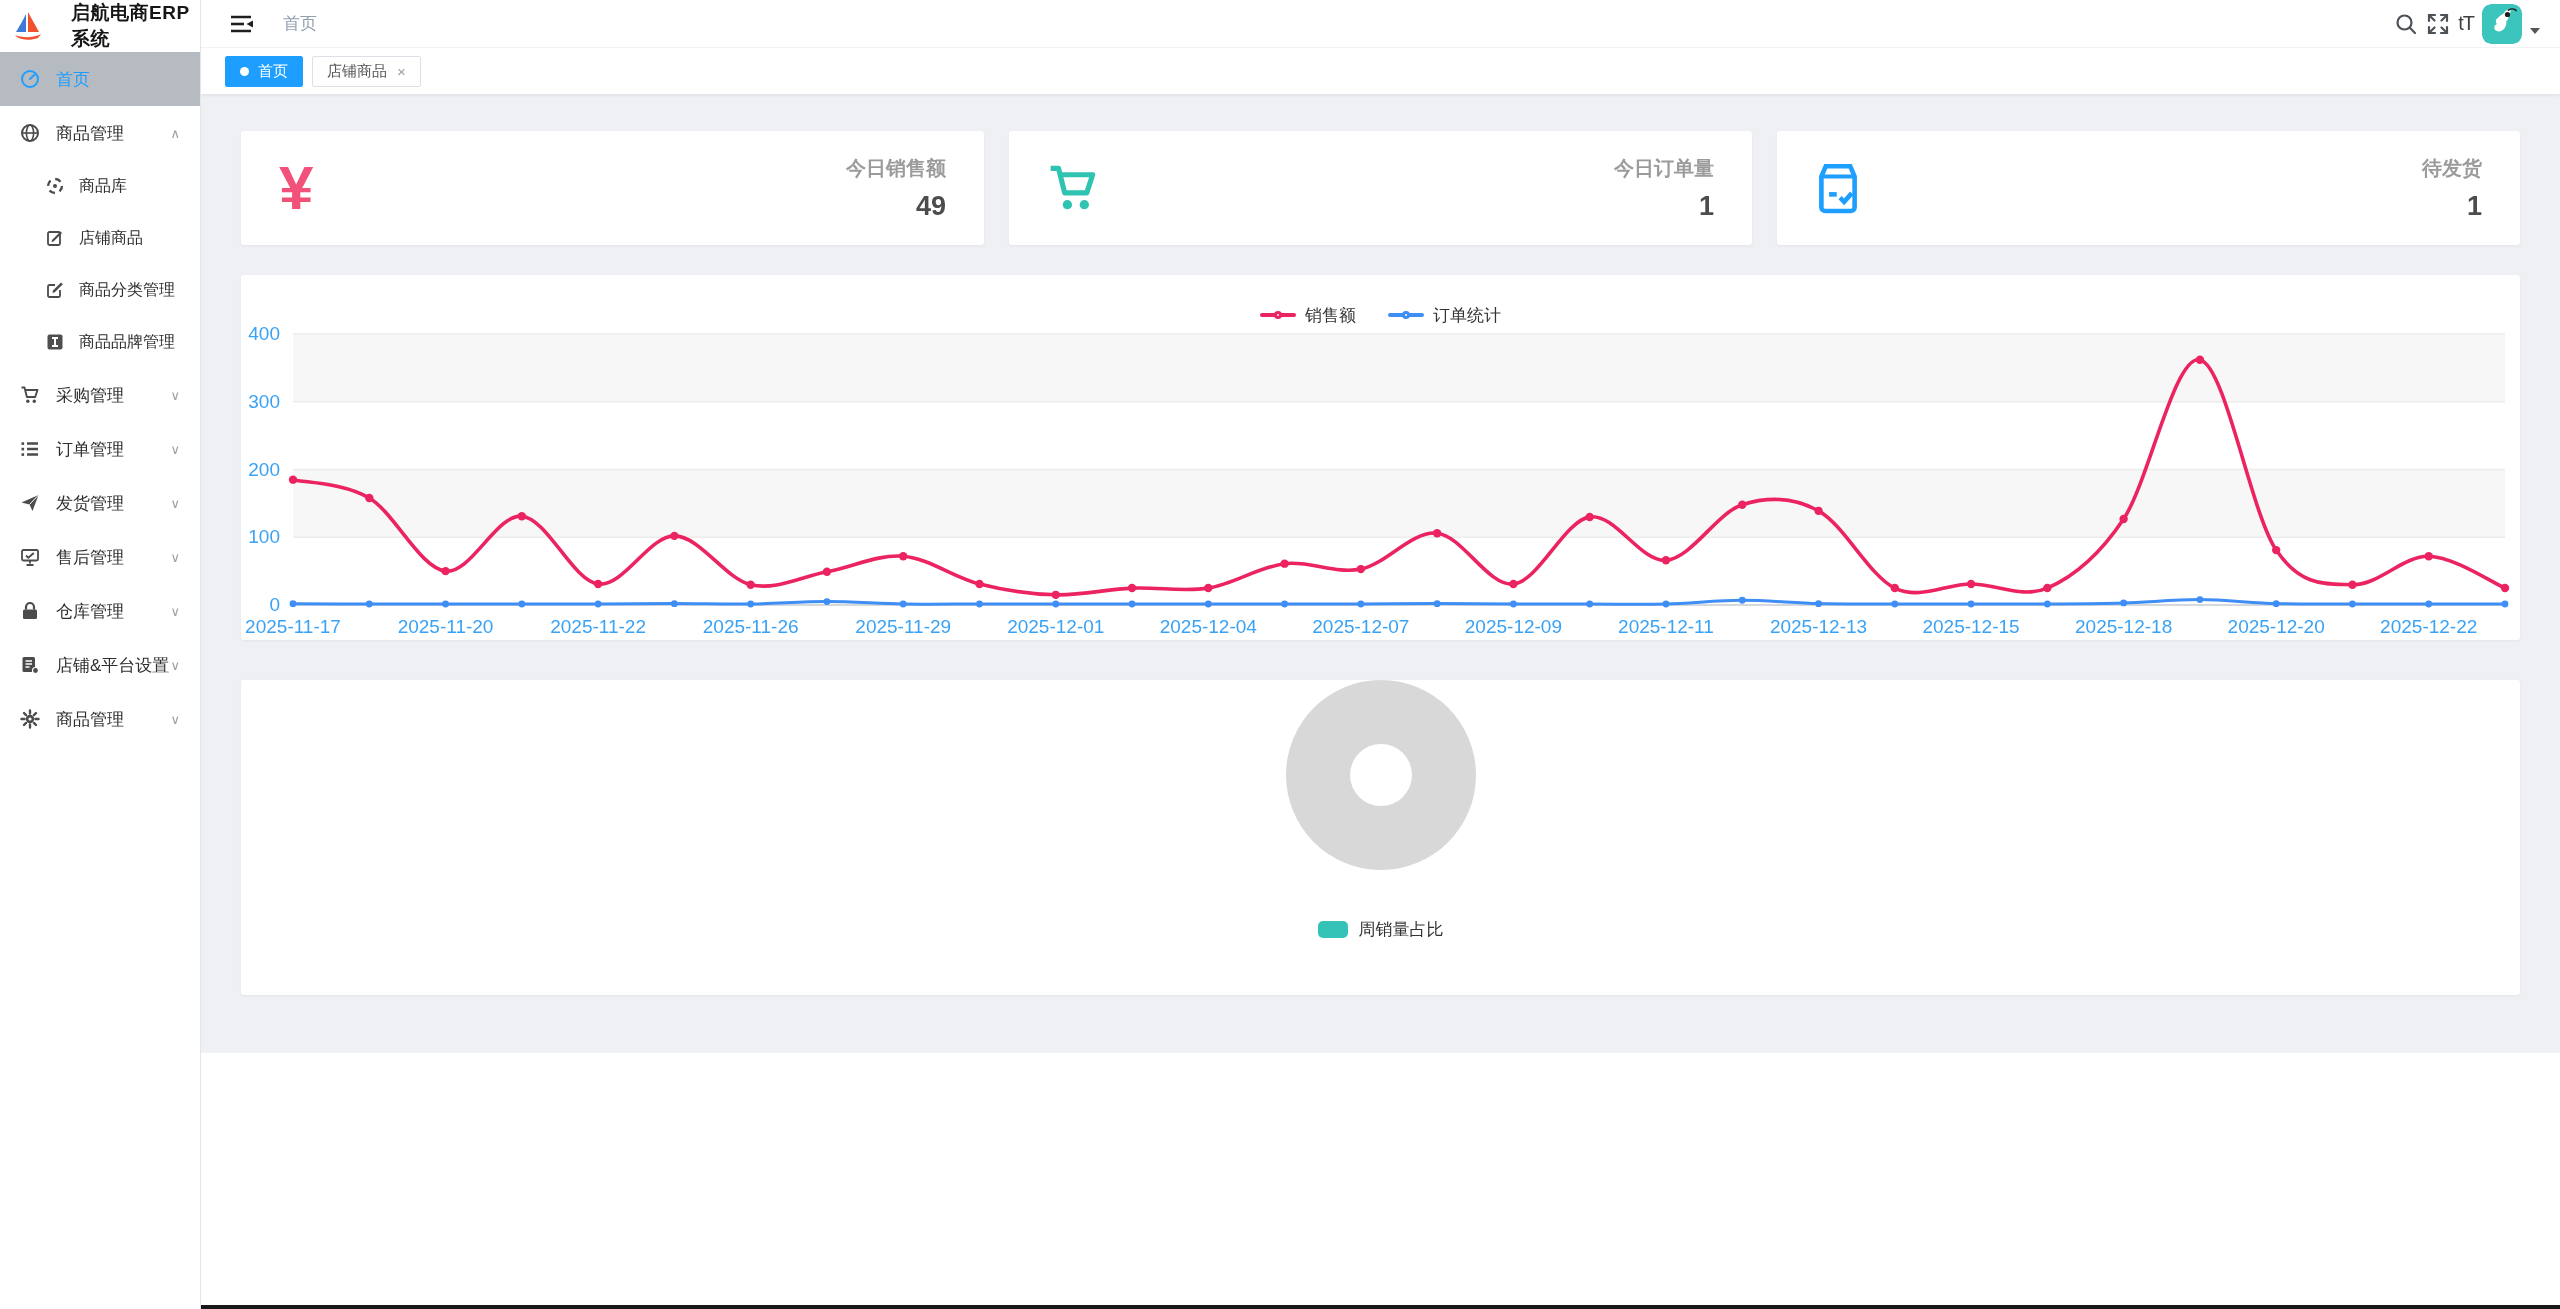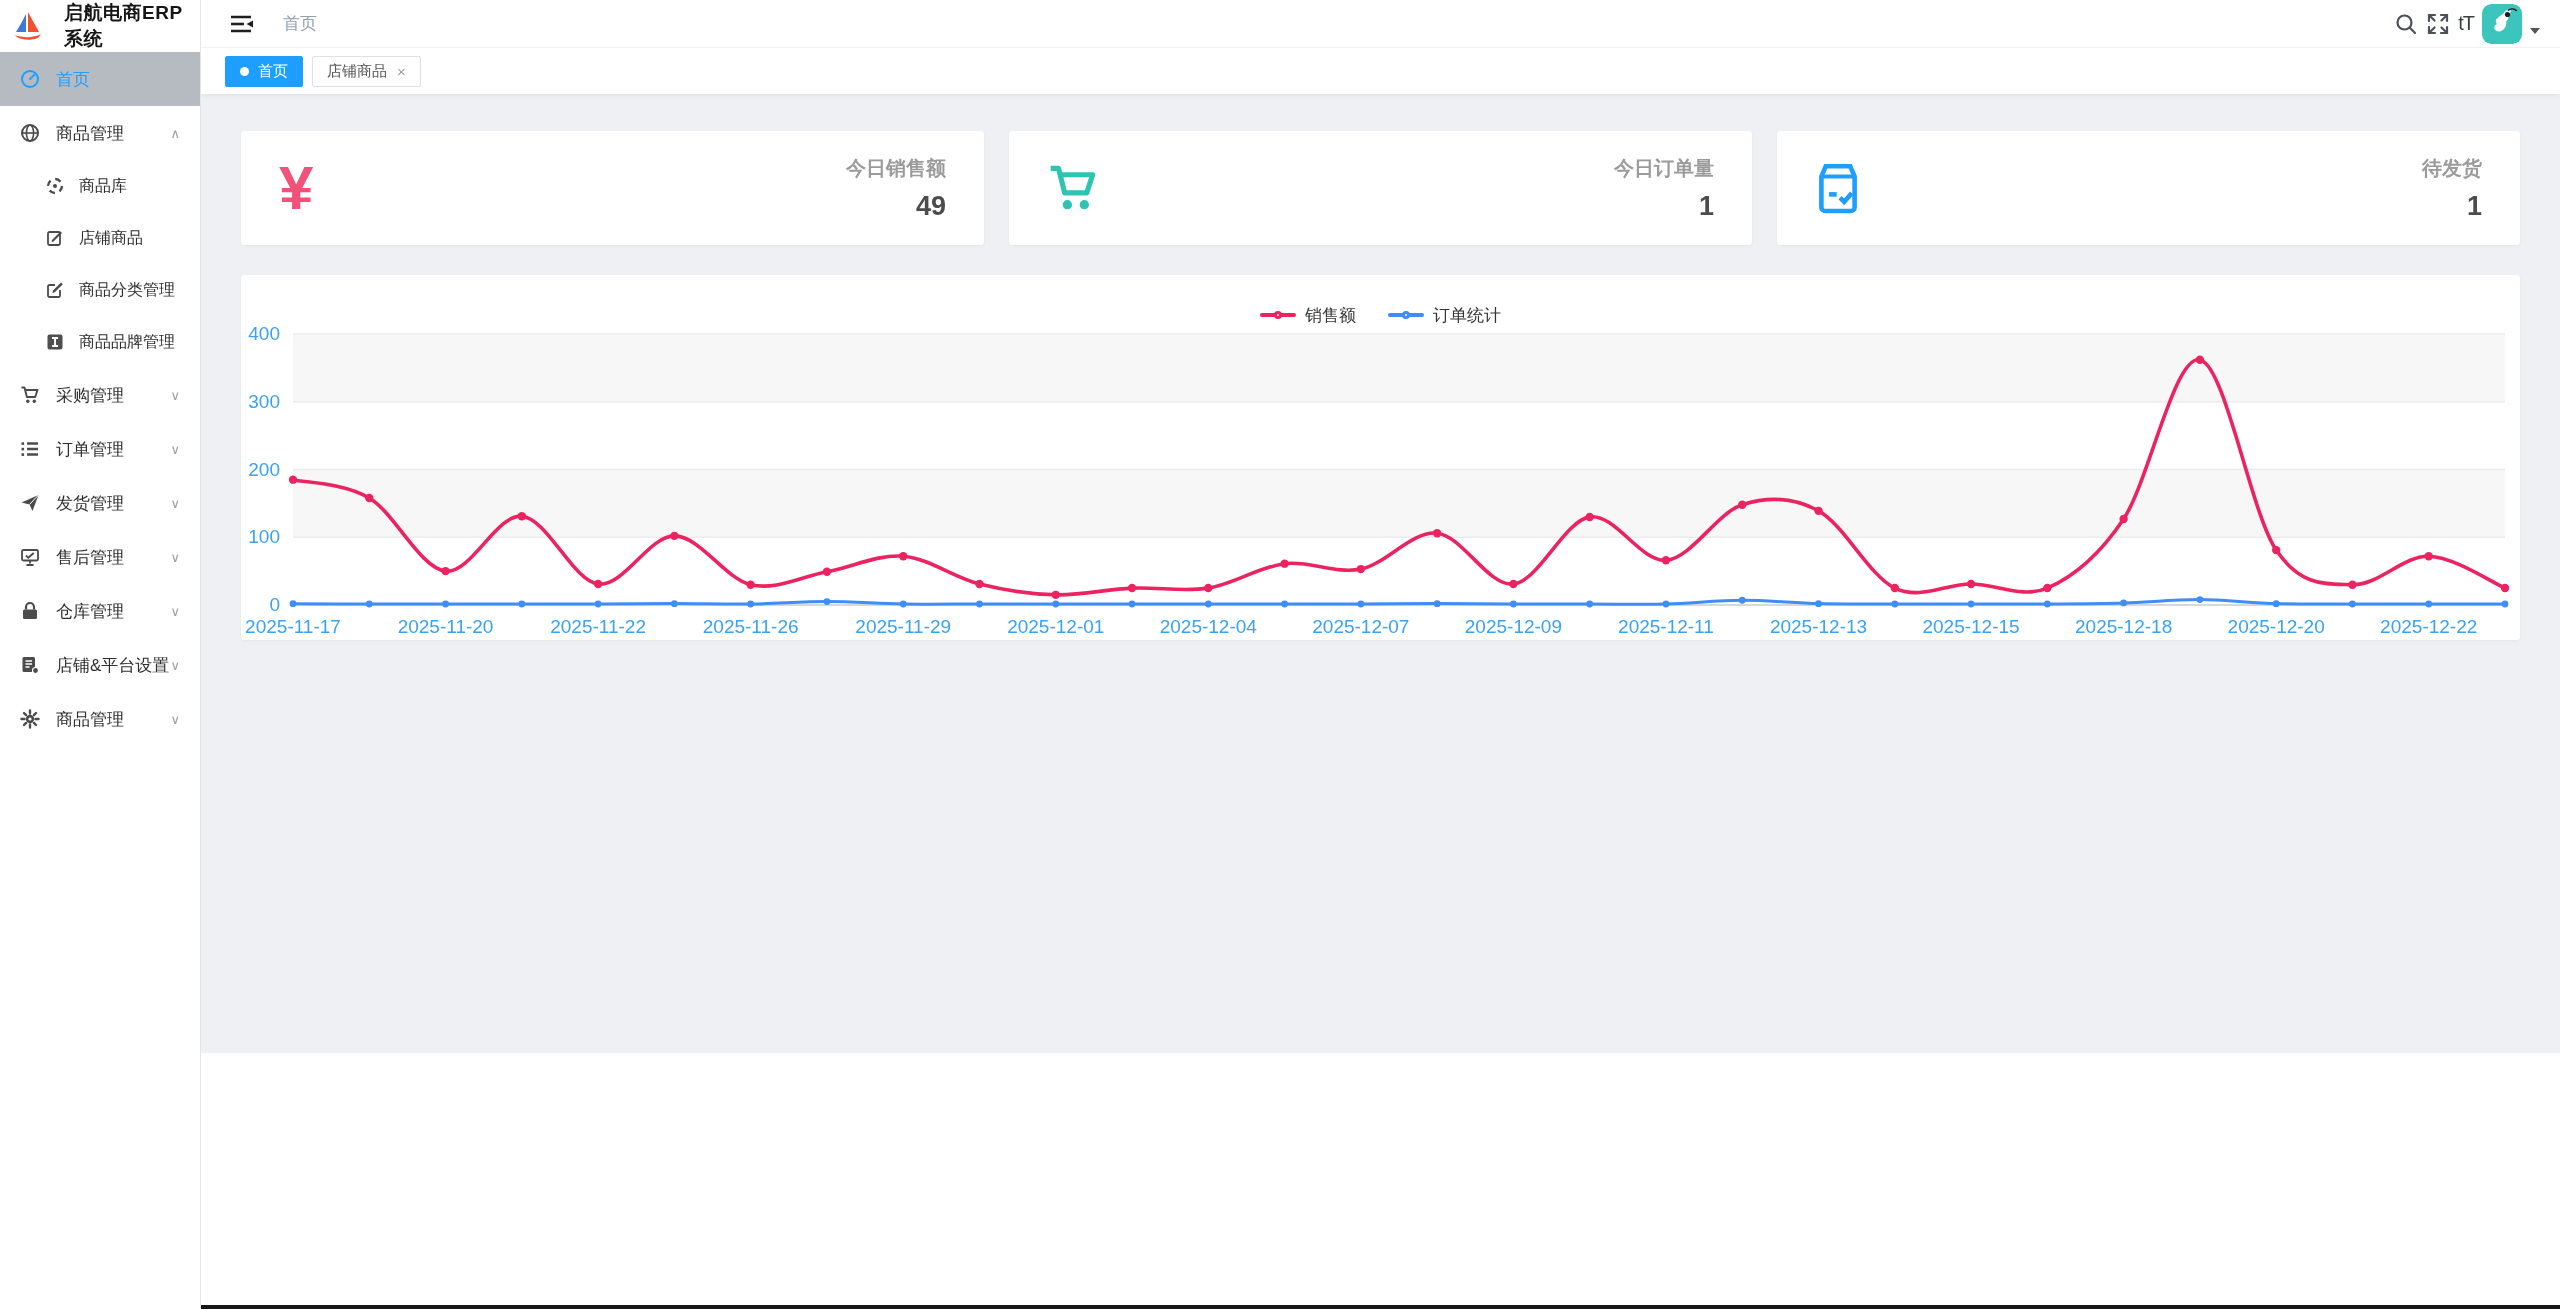--- a/index.html
+++ b/index.html
@@ -5,21 +5,21 @@
   * { box-sizing: border-box; }
   html,body { margin:0; padding:0; }
   body {
     width:2560px; height:1309px; position:relative; overflow:hidden;
     background:#fff; font-family:"Liberation Sans","DejaVu Sans",sans-serif; color:#333;
   }
 
   
   .sidebar { position:absolute; left:0; top:0; width:201px; height:1309px;
     background:#fff; border-right:1px solid #e2e5e9; z-index:6; }
-  .logo { height:52px; display:flex; align-items:center; padding-left:12px; gap:20px; }
+  .logo { height:52px; display:flex; align-items:center; padding-left:12px; gap:27px; }
   .logo-title { font-weight:bold; font-size:19px; color:#161616; letter-spacing:.5px; }
   .menu-item { height:54px; display:flex; align-items:center; padding:0 20px 0 20px;
     font-size:17px; color:#2e2e2e; cursor:pointer; }
   .menu-item .mi-icon { width:20px; height:20px; margin-right:16px; color:#4b4b4b;
     display:inline-flex; align-items:center; justify-content:center; flex:none; }
   .menu-item.active { background:#b6bac1; color:#1e9fff; }
   .menu-item.active .mi-icon { color:#1e9fff; }
   .mi-arrow { margin-left:auto; color:#9aa0a6; font-size:13px; font-family:"DejaVu Sans",sans-serif; }
   .submenu-item { height:52px; display:flex; align-items:center; padding-left:46px;
     font-size:16px; color:#2e2e2e; cursor:pointer; }
@@ -436,16 +436,23 @@
           <circle cx="1882.6206896551723" cy="191.95749999999998" r="4.2" fill="#ec2361"></circle>
           <circle cx="1958.896551724138" cy="32.745000000000005" r="4.2" fill="#ec2361"></circle>
           <circle cx="2035.1724137931035" cy="223.1225" r="4.2" fill="#ec2361"></circle>
           <circle cx="2111.448275862069" cy="257.675" r="4.2" fill="#ec2361"></circle>
           <circle cx="2187.7241379310344" cy="229.22" r="4.2" fill="#ec2361"></circle>
           <circle cx="2264" cy="261.0625" r="4.2" fill="#ec2361"></circle>
         </svg>
       </div>
   </div>
 
+  <div class="pie-card">
+    <div class="donut" id="donut" style="background: rgb(216, 216, 216);"></div>
+    <div class="pie-legend">
+      <span class="pie-swatch" id="pie-swatch" style="background: rgb(53, 195, 184);"></span>
+      <span class="pie-legend-label">周销量占比</span>
+    </div>
+  </div>
 
 </div>
 
 <div class="bottom-strip"></div>
 
 </body></html>

